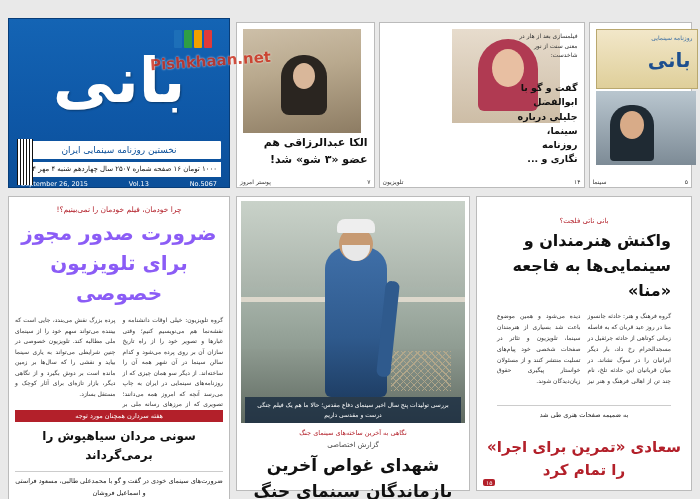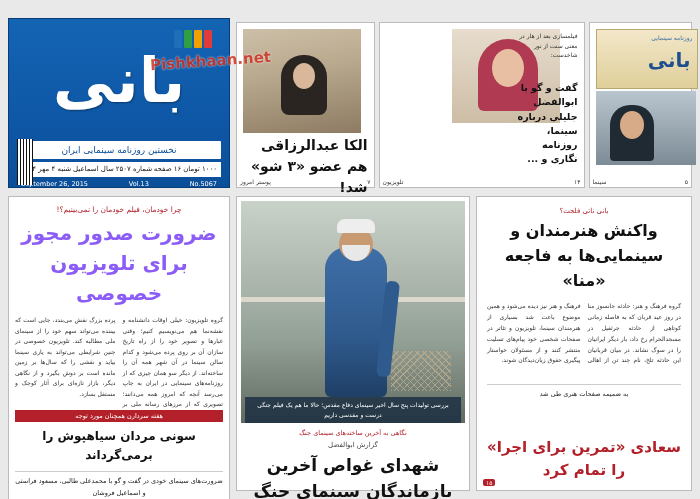--- a/index.html
+++ b/index.html
@@ -113,23 +113,23 @@
     padding:3px 5px;text-align:center;}
   .c-kicker{position:absolute;left:8px;right:8px;top:232px;font-size:6.5px;
     color:#b3202a;text-align:center;}
   .c-sub{position:absolute;left:8px;right:8px;top:244px;font-size:7px;color:#444;
     text-align:center;}
   .c-title{position:absolute;left:6px;right:6px;top:256px;font-size:17px;
     line-height:1.5;font-weight:bold;color:#111;text-align:center;}
 
   
   .rightcol{position:absolute;left:476px;top:196px;width:216px;height:295px;
-    background:#fff;border:1px solid #bbb;box-sizing:border-box;padding:10px;}
+    background:#fff;border:1px solid #bbb;box-sizing:border-box;padding:20px;}
   .r-kicker{font-size:7px;color:#b3202a;text-align:center;}
-  .r-title{font-size:16px;line-height:1.55;font-weight:bold;color:#111;text-align:center;
+  .r-title{font-size:16px;line-height:1.55;font-weight:bold;color:#111;
     margin-top:4px;}
   .r-body{font-size:6px;line-height:1.8;color:#333;text-align:justify;margin-top:8px;
     column-count:2;column-gap:7px;}
   .r-note{margin-top:18px;font-size:6.5px;color:#222;text-align:center;
     border-top:1px solid #ccc;padding-top:5px;}
   .r-bottom{position:absolute;left:6px;right:6px;bottom:8px;}
   .r-b-title{font-size:15px;line-height:1.55;font-weight:bold;color:#b3202a;
     text-align:center;}
   .pagenum{position:absolute;left:6px;bottom:4px;background:#b3202a;color:#fff;
     font-size:6px;padding:0 3px;border-radius:2px;}
@@ -139,21 +139,21 @@
 
 <div class="page">
 
   <div class="masthead">
     <div class="mast-logo">بانی فیلم</div>
     <div class="mast-sub">نخستین روزنامه سینمایی ایران</div>
     <div class="mast-bar">
       <span>۱۰۰۰ تومان</span>
       <span>۱۶ صفحه</span>
       <span>شماره ۲۵۰۷</span>
-      <span>سال اسماعیل</span>
+      <span>سال چهاردهم</span>
       <span>شنبه ۴ مهر ۱۳۹۴</span>
     </div>
     <div class="mast-bar2">
       <span>No.5067</span>
       <span>Vol.13</span>
       <span>September 26, 2015</span>
     </div>
     <div class="barcode"></div>
   </div>
 
@@ -190,21 +190,21 @@
       <div class="tcap">
         <span>۱۴</span>
         <span>تلویزیون</span>
       </div>
     </div>
 
     <div class="tcell t1">
       <div class="tphoto" style="left:6px;top:6px;width:118px;height:104px;">
         <div class="ph ph1"></div>
       </div>
-      <div class="ttitle" style="right:6px;top:112px;width:130px;font-size:14px;">الکا عبدالرزاقی هم عضو «۳ شو» شد!</div>
+      <div class="ttitle" style="right:6px;top:112px;width:130px;font-size:11px;">الکا عبدالرزاقی هم عضو «۳ شو» شد!</div>
       <div class="ttext" style="right:6px;top:82px;width:0;height:0;overflow:hidden;">از هفته گذشته آرشین برنامه روی آنتن شبکه سوم سیما رفت</div>
       <div class="tcap">
         <span>۷</span>
         <span>پوستر امروز</span>
       </div>
     </div>
   </div>
 
   <div class="leftcol">
     <div class="kicker">چرا خودمان، فیلم خودمان را نمی‌بینیم؟!</div>
@@ -226,21 +226,21 @@
       <div class="mp-rail"></div>
       <div class="mp-net"></div>
       <div class="mp-body"></div>
       <div class="mp-arm"></div>
       <div class="mp-head"></div>
       <div class="mp-beard"></div>
       <div class="mp-cap"></div>
       <div class="mp-caption">بررسی تولیدات پنج سال اخیر سینمای دفاع مقدس؛ حالا ما هم یک فیلم جنگی درست و مقدسی داریم</div>
     </div>
     <div class="c-kicker">نگاهی به آخرین ساخته‌های سینمای جنگ</div>
-    <div class="c-sub">گزارش ابوالفضل</div>
+    <div class="c-sub">گزارش اختصاصی</div>
     <div class="c-title">شهدای غواص آخرین بازماندگان سینمای جنگ</div>
   </div>
 
   <div class="rightcol">
     <div class="r-kicker">بانی ناتی فلجت؟</div>
     <div class="r-title">واکنش هنرمندان و سینمایی‌ها به فاجعه «منا»</div>
     <div class="r-body">گروه فرهنگ و هنر: حادثه جانسوز منا در روز عید قربان که به فاصله زمانی کوتاهی از حادثه جرثقیل در مسجدالحرام رخ داد، بار دیگر ایرانیان را در سوگ نشاند. در میان قربانیان این حادثه تلخ، نام چند تن از اهالی فرهنگ و هنر نیز دیده می‌شود و همین موضوع باعث شد بسیاری از هنرمندان سینما، تلویزیون و تئاتر در صفحات شخصی خود پیام‌های تسلیت منتشر کنند و از مسئولان خواستار پیگیری حقوق زیان‌دیدگان شوند.</div>
     <div class="r-note">به ضمیمه صفحات هنری طی شد</div>
     <div class="r-bottom">
       <div class="r-b-title">سعادی «تمرین برای اجرا» را تمام کرد</div>

